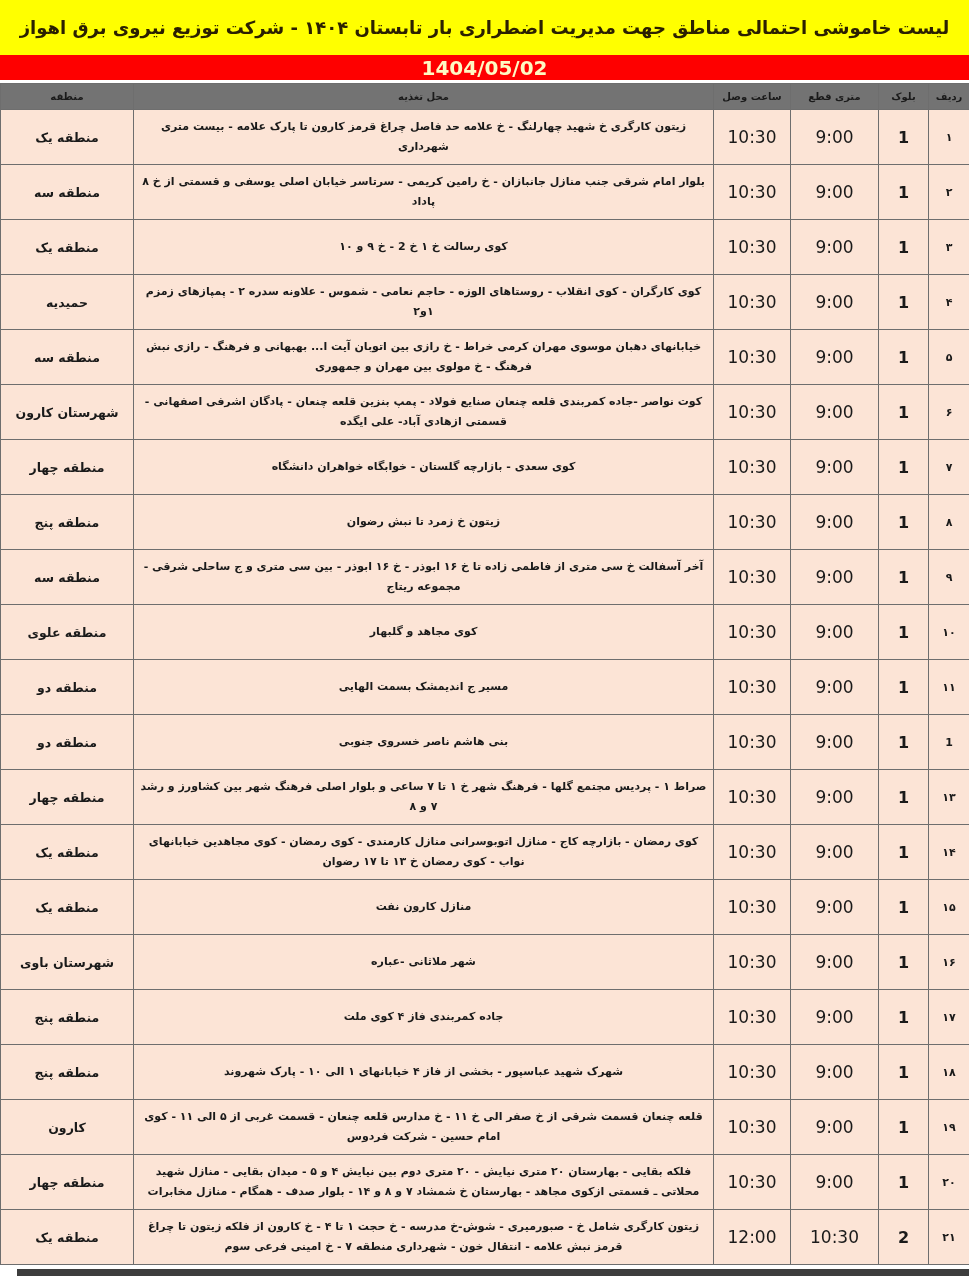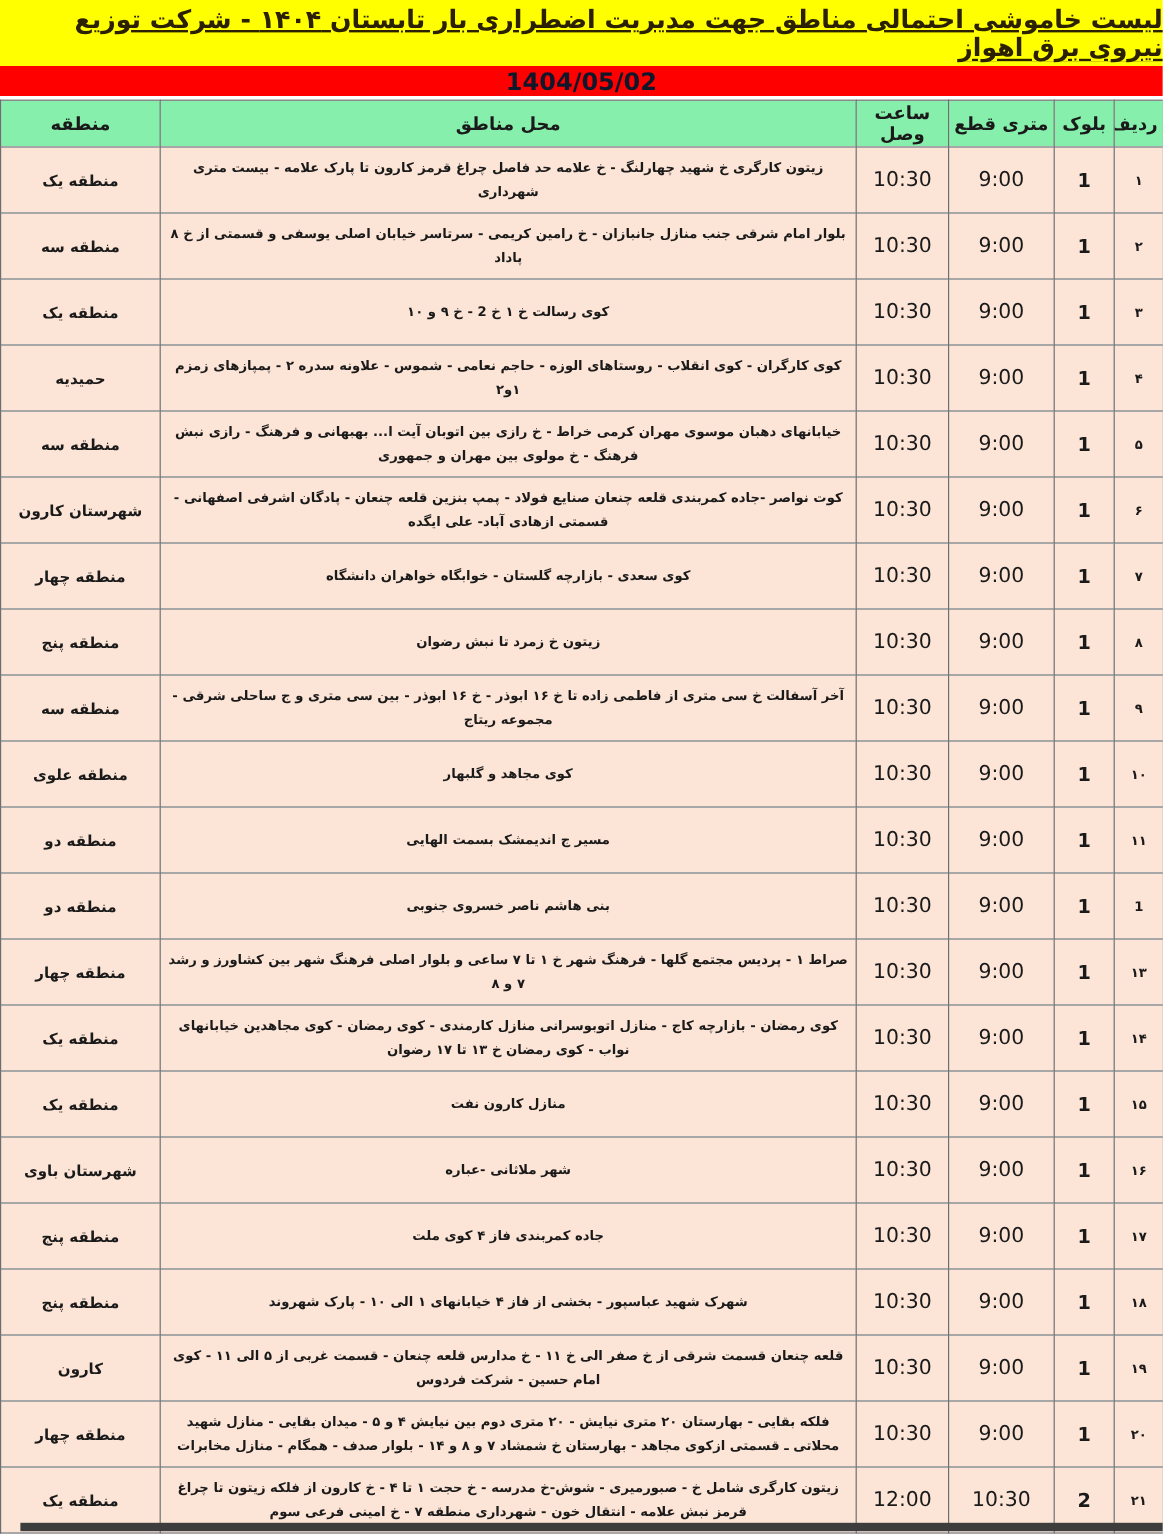--- a/index.html
+++ b/index.html
@@ -7,46 +7,46 @@
     width:969px;height:1280px;overflow:hidden;position:relative;
     font-family:"DejaVu Sans", sans-serif;
     -webkit-font-smoothing:antialiased;
   }
   .title-band{
     width:969px;height:55px;background:#ffff00;
     display:flex;align-items:center;justify-content:center;
     direction:rtl;
   }
   .title-band .title{
-    font-size:21px;font-weight:bold;color:#2b2000;letter-spacing:0;text-decoration:underline;
+    font-size:18px;font-weight:bold;color:#2b2000;letter-spacing:0;
   }
   .date-band{
     width:969px;height:25px;background:#fe0000;
     display:flex;align-items:center;justify-content:center;
   }
   .date-band .date{
-    font-size:20px;font-weight:bold;color:#0f172a;line-height:1;
+    font-size:20px;font-weight:bold;color:#fef9c3;line-height:1;
   }
   .gap{height:3px;background:#ffffff;}
   table.sched{
     width:969px;border-collapse:collapse;table-layout:fixed;
     direction:rtl;
   }
   table.sched th, table.sched td{
     border:1px solid #6e6e6e;
     background:#fce4d6;
     text-align:center;vertical-align:middle;
     color:#1a1a1a;
     padding:1px 6px;
     box-sizing:border-box;
     overflow:hidden;
   }
   table.sched thead th{
-    height:26px;background:#86efac;
-    font-size:15px;font-weight:bold;padding:1px 4px;
+    height:26px;background:#737373;
+    font-size:10px;font-weight:bold;padding:1px 4px;
   }
   table.sched tbody td{height:55px;}
   td.c-rownum{font-size:11px;font-weight:bold;}
   td.c-block{font-size:16px;font-weight:bold;}
   td.c-cut, td.c-restore{font-size:17px;font-weight:normal;}
   td.c-loc{font-size:11px;font-weight:bold;line-height:1.8;padding:1px 14px;margin-left:24px;}
   td.c-region{font-size:12.5px;font-weight:bold;}
   .bottom-bar{
     position:absolute;left:17px;right:0;bottom:4px;height:7px;background:#3d3d3d;
   }
@@ -72,21 +72,21 @@
     <col style="width:77px">
       <col style="width:580px">
       <col style="width:133px">
   </colgroup>
   <thead>
     <tr>
       <th>ردیف</th>
       <th>بلوک</th>
       <th>متری قطع</th>
       <th>ساعت وصل</th>
-      <th>محل مناطق</th>
+      <th>محل تغذیه</th>
       <th>منطقه</th>
     </tr>
   </thead>
   <tbody>
   <tr>
     <td class="c-rownum">۱</td>
     <td class="c-block">1</td>
     <td class="c-cut">9:00</td>
     <td class="c-restore">10:30</td>
     <td class="c-loc">زیتون کارگری خ شهید چهارلنگ - خ علامه حد فاصل چراغ قرمز کارون تا پارک علامه - بیست متری شهرداری</td>

